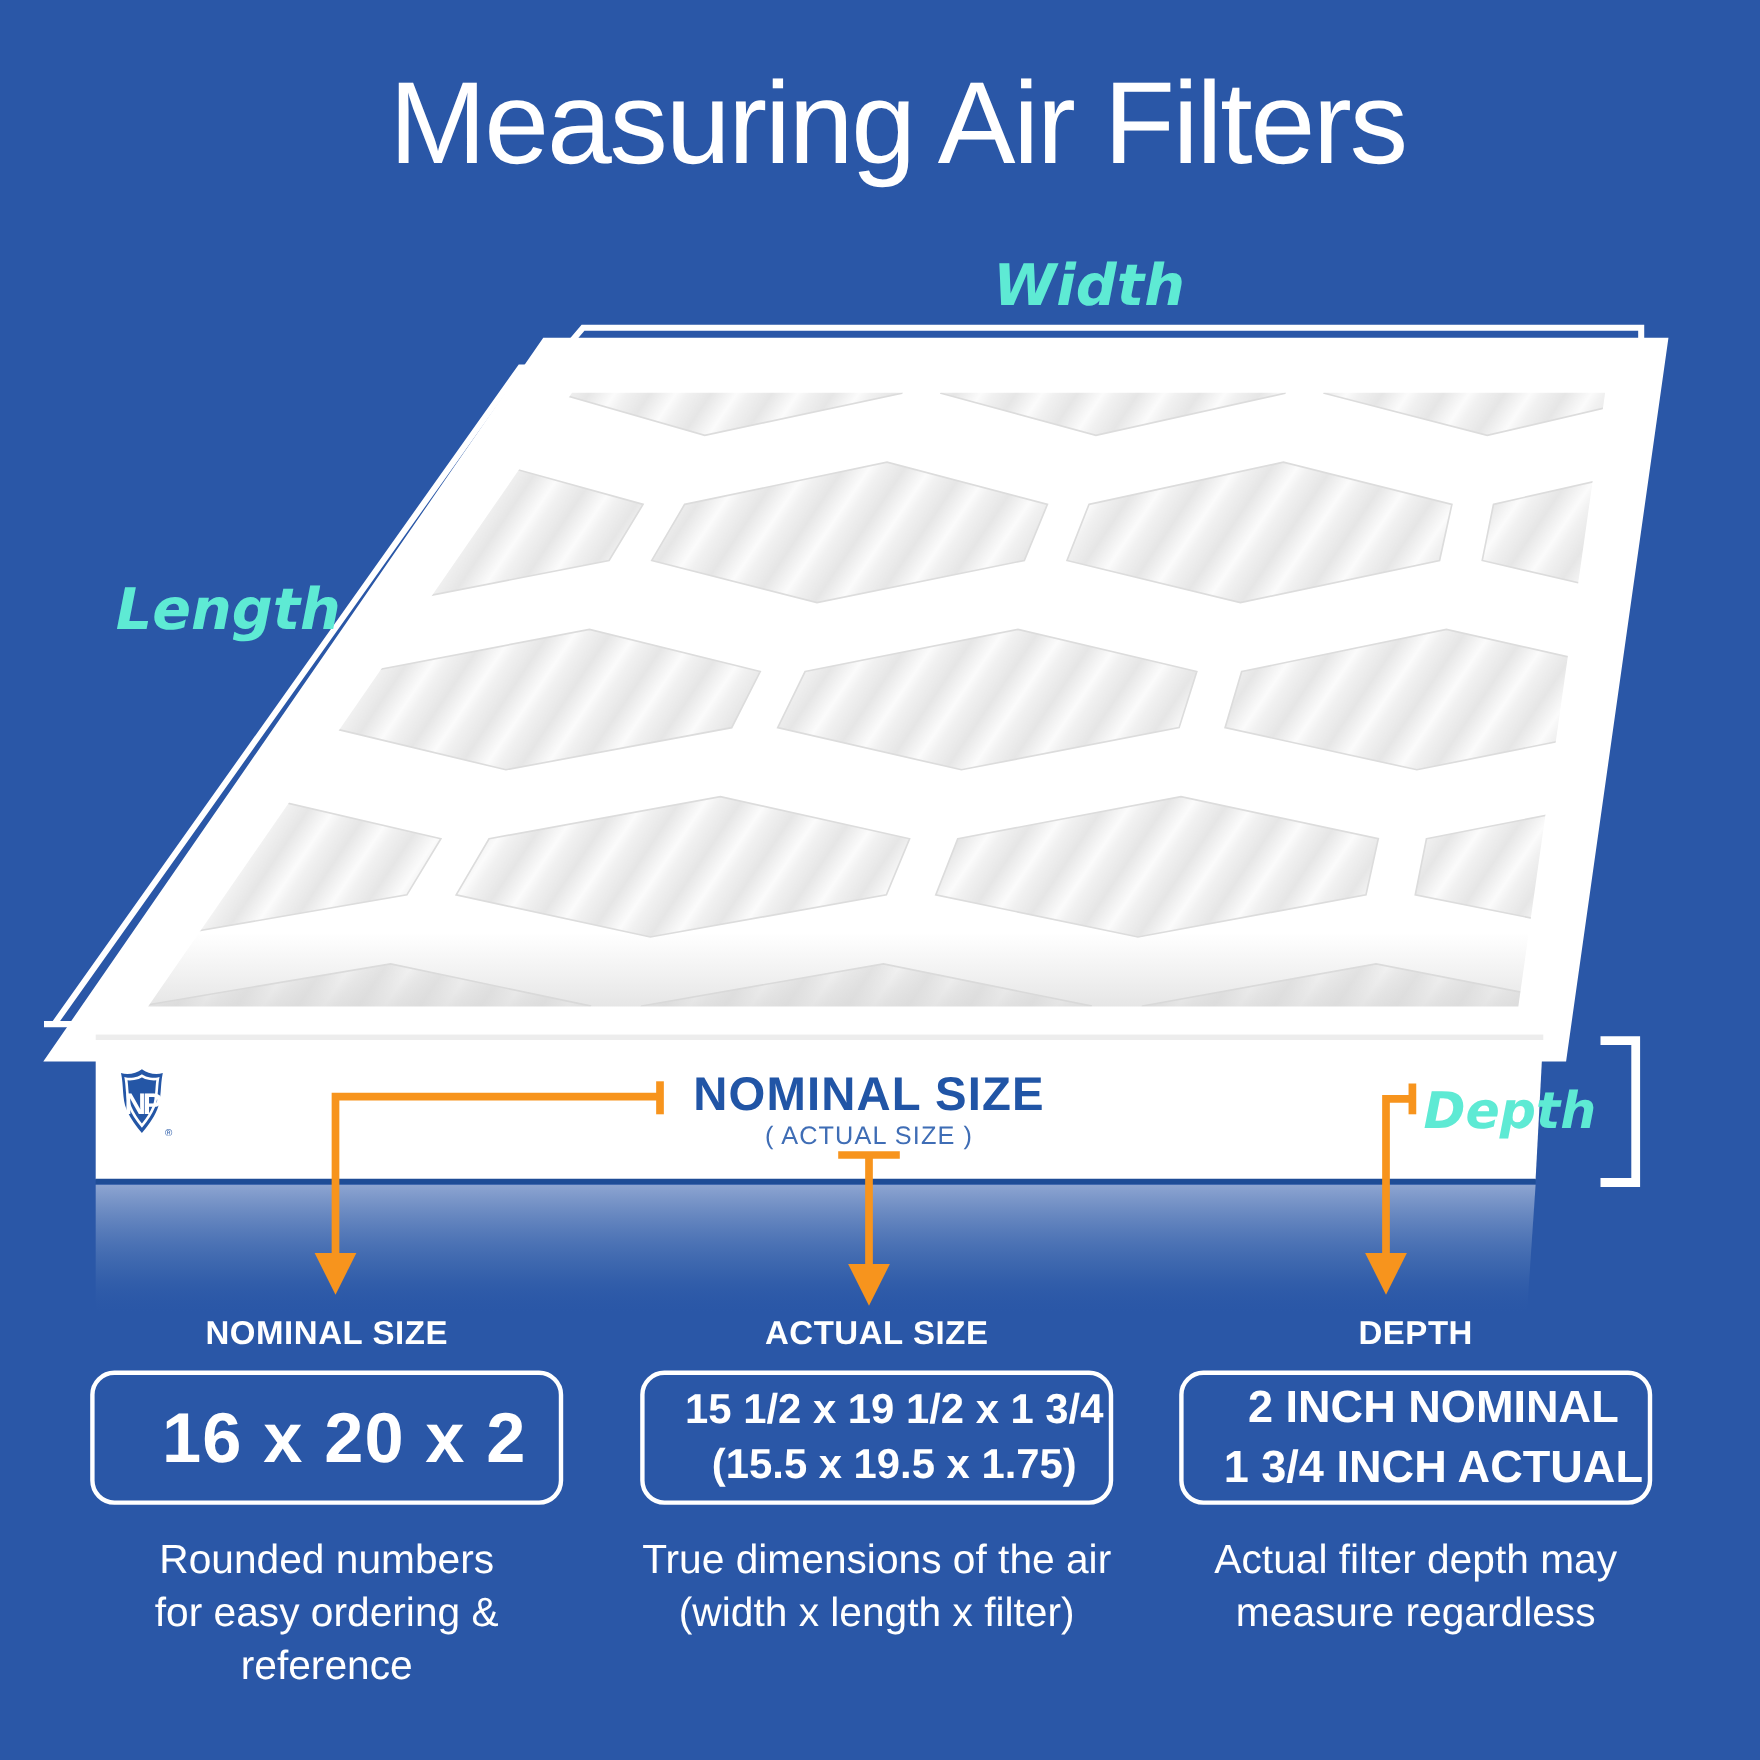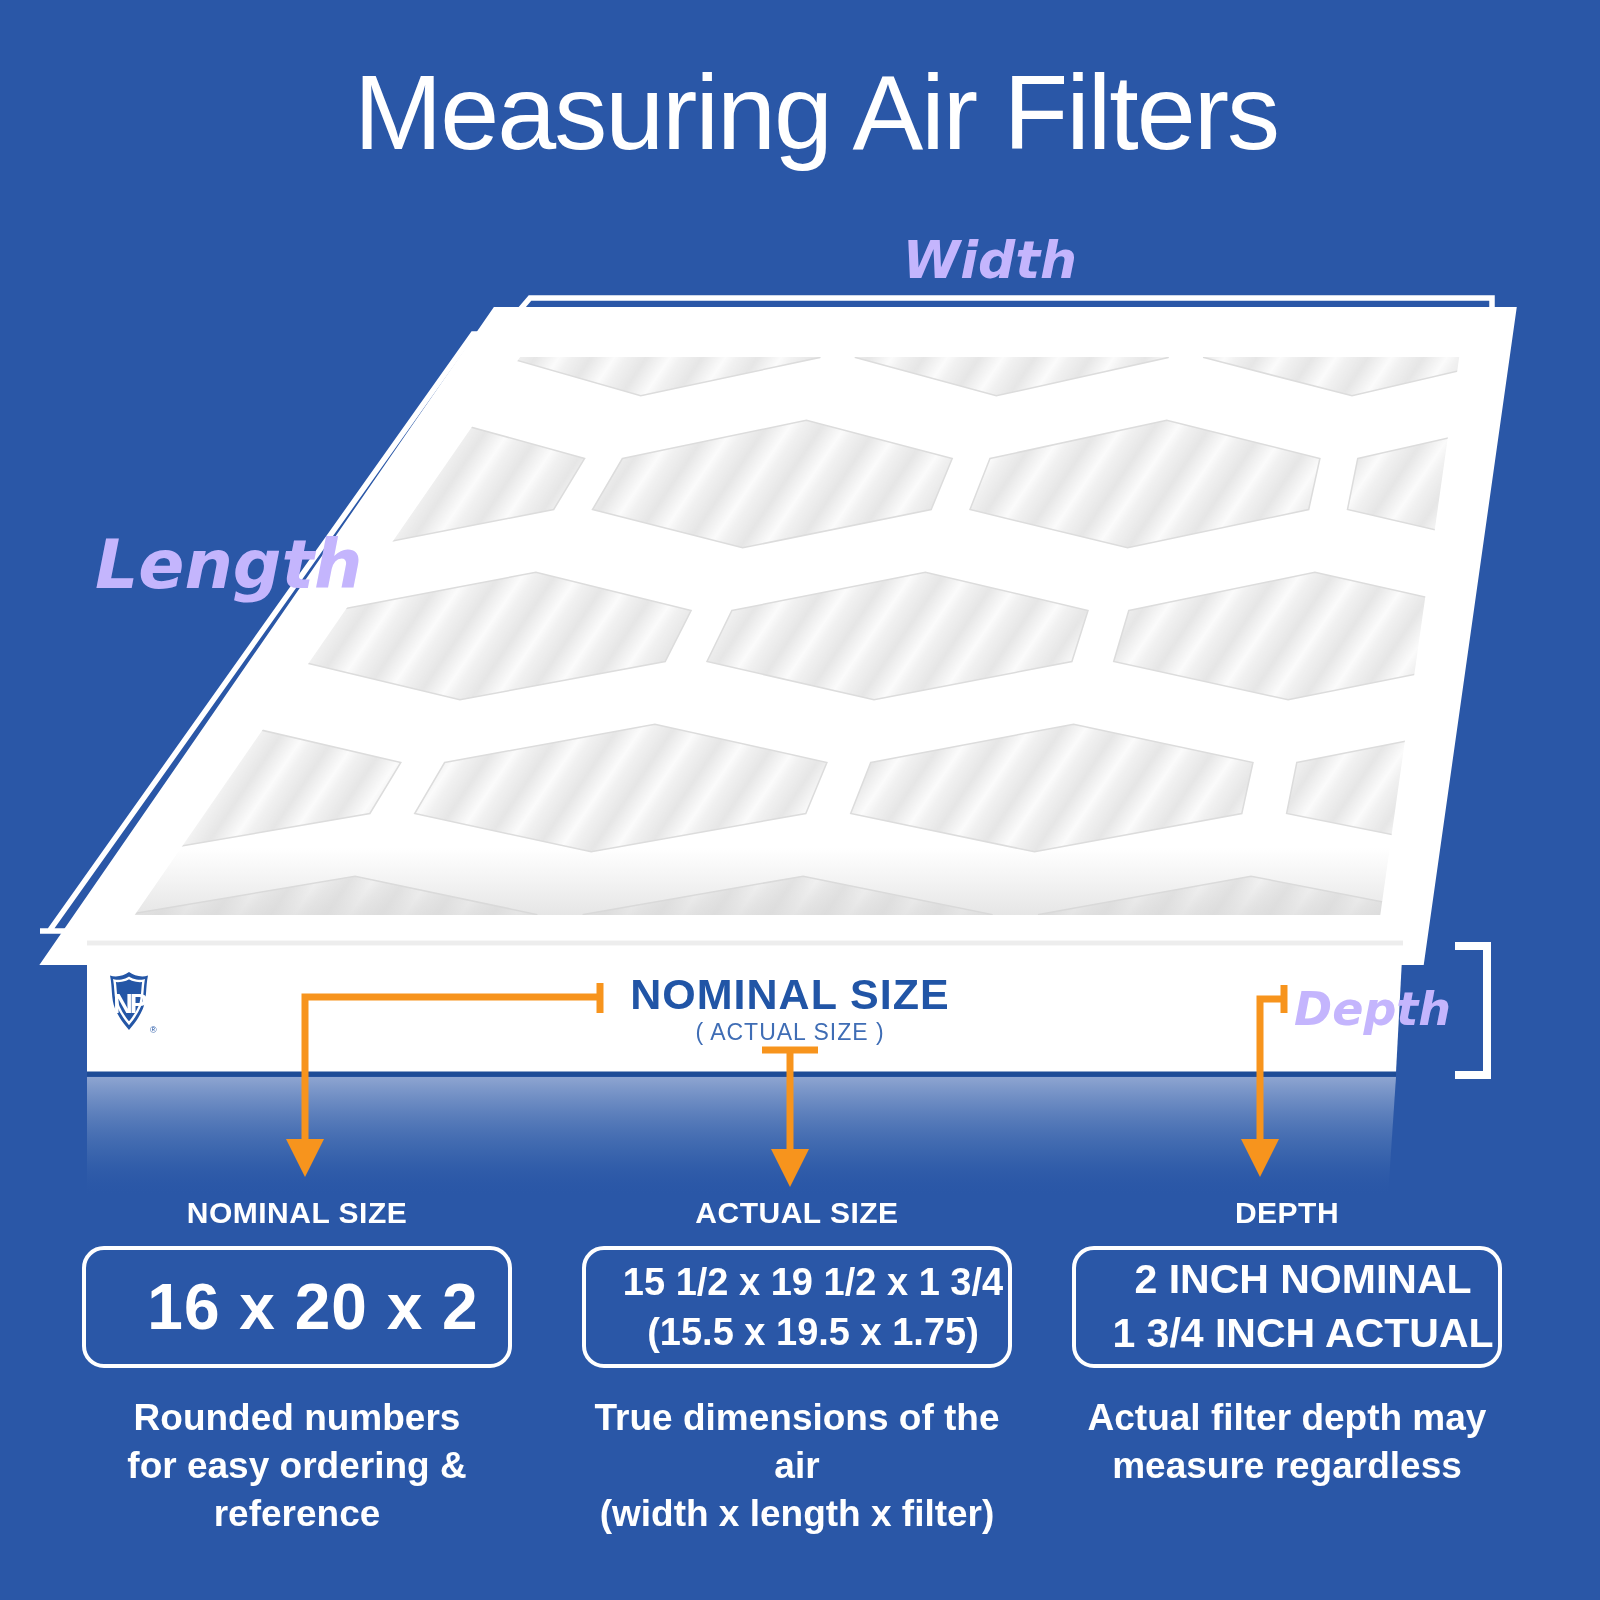--- a/index.html
+++ b/index.html
@@ -7,40 +7,40 @@
     width:1600px;height:1600px;position:relative;overflow:hidden;
     background:#2A57A7;
     font-family:"Liberation Sans", sans-serif;
   }
   .title{
     position:absolute;top:36px;left:0;width:1600px;
     text-align:center;color:#fff;font-weight:400;
     font-size:106px;letter-spacing:-2px;margin:16px;
   }
   .dim-label{
-    position:absolute;color:#c4b5fd;
+    position:absolute;color:#5eead4;
     font-family:"DejaVu Sans", sans-serif;
     font-style:italic;font-weight:700;text-align:center;
   }
   #width-label{left:870px;top:230px;width:240px;font-size:52px;}
-  #length-label{left:95px;top:525px;width:225px;font-size:68px;}
+  #length-label{left:95px;top:525px;width:225px;font-size:52px;}
   #depth-label{left:1294px;top:982px;width:140px;font-size:46px;}
   .scene{position:absolute;left:0;top:0;}
   .col{position:absolute;top:1196px;width:430px;text-align:center;color:#fff;}
   .col-heading{font-size:30px;font-weight:700;letter-spacing:.5px;margin:0 0 16px 0;}
   .valuebox{
     border:4px solid #fff;border-radius:22px;height:114px;
     display:flex;flex-direction:column;justify-content:center;align-items:center;
     gap:6px;
     padding-left:32px;
   }
   .big-num{font-size:64px;font-weight:700;letter-spacing:1px;}
   .box-line{font-size:38px;font-weight:700;line-height:1.16;}
   #col-depth .box-line{font-size:41px;}
-  .caption{margin-top:26px;font-size:37px;line-height:1.3;font-weight:700;}
+  .caption{margin-top:26px;font-size:37px;line-height:1.3;font-weight:400;}
 </style>
 </head>
 <body>
 
 <h1 class="title">Measuring Air Filters</h1>
 
 <svg class="scene" width="1600" height="1600" viewBox="0 0 1600 1600">
   <defs>
     <clipPath id="faceClip">
       <polygon points="507,332 1488,332 1402,940 87,940"></polygon>

